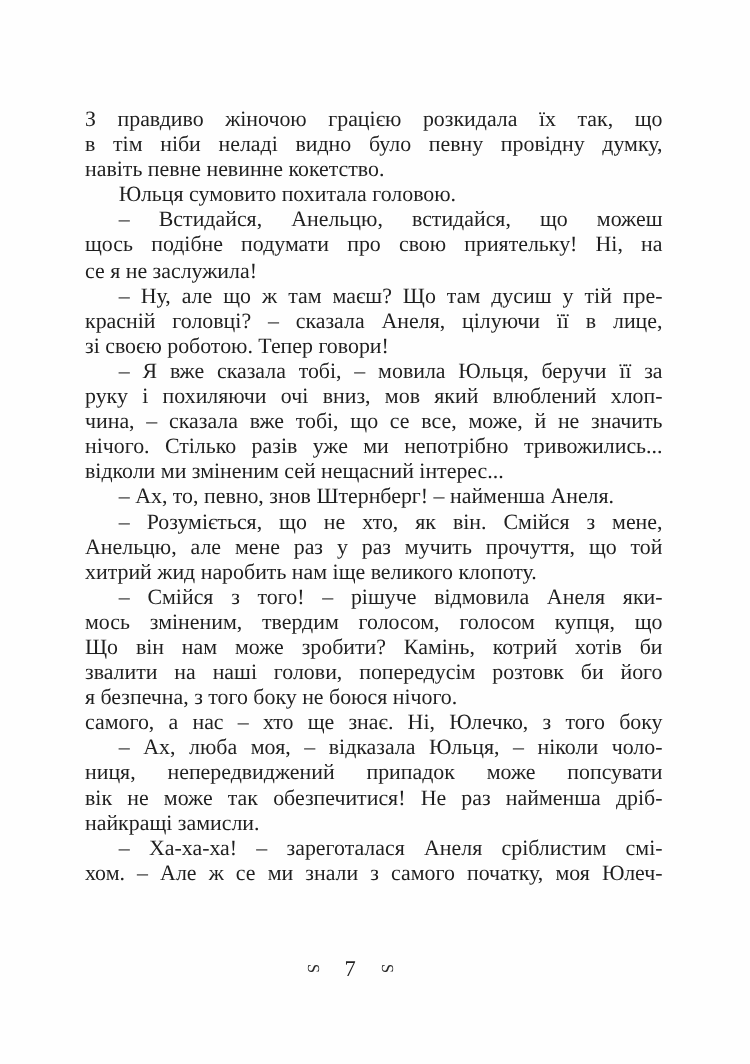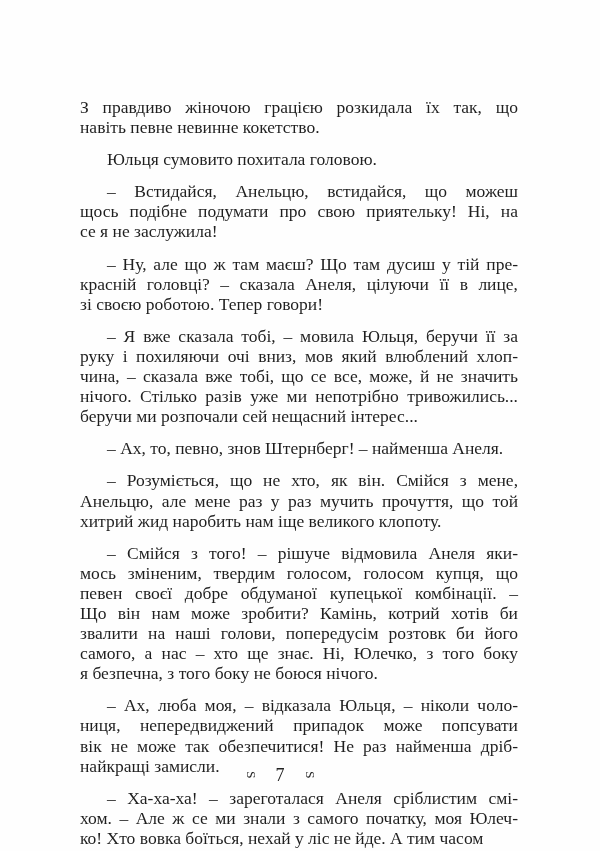--- a/index.html
+++ b/index.html
@@ -18,21 +18,21 @@
   }
   .text-block {
     position: absolute;
     left: 68px;
     top: 85px;
     width: 462px;
     font-size: 17.5px;
     line-height: 20.1px;
   }
   .paragraph {
-    margin: 12px;
+    margin: 0;
   }
   .line {
     text-align: justify;
     text-align-last: justify;
     overflow: visible;
     white-space: normal;
   }
   .line.last {
     text-align-last: left;
   }
@@ -62,69 +62,68 @@
     color: #2a2a2a;
   }
 </style>
 </head>
 <body>
 
 <div class="page">
   <div class="text-block">
       <div class="paragraph">
         <div class="line">З правдиво жіночою грацією розкидала їх так, що</div>
+        <div class="line">в тім ніби неладі видно було певну провідну думку,</div>
         <div class="line last">навіть певне невинне кокетство.</div>
       </div>
       <div class="paragraph">
         <div class="line indent last">Юльця сумовито похитала головою.</div>
       </div>
       <div class="paragraph">
         <div class="line indent">– Встидайся, Анельцю, встидайся, що можеш</div>
         <div class="line">щось подібне подумати про свою приятельку! Ні, на</div>
         <div class="line last">се я не заслужила!</div>
       </div>
       <div class="paragraph">
         <div class="line indent">– Ну, але що ж там маєш? Що там дусиш у тій пре-</div>
         <div class="line">красній головці? – сказала Анеля, цілуючи її в лице,</div>
         <div class="line last">зі своєю роботою. Тепер говори!</div>
       </div>
       <div class="paragraph">
         <div class="line indent">– Я вже сказала тобі, – мовила Юльця, беручи її за</div>
         <div class="line">руку і похиляючи очі вниз, мов який влюблений хлоп-</div>
         <div class="line">чина, – сказала вже тобі, що се все, може, й не значить</div>
         <div class="line">нічого. Стілько разів уже ми непотрібно тривожились...</div>
-        <div class="line last">беручи ми розпочали сей нещасний інтерес...</div>
+        <div class="line last">відколи ми зміненим сей нещасний інтерес...</div>
       </div>
       <div class="paragraph">
         <div class="line indent last">– Ах, то, певно, знов Штернберг! – найменша Анеля.</div>
       </div>
       <div class="paragraph">
         <div class="line indent">– Розуміється, що не хто, як він. Смійся з мене,</div>
         <div class="line">Анельцю, але мене раз у раз мучить прочуття, що той</div>
         <div class="line last">хитрий жид наробить нам іще великого клопоту.</div>
       </div>
       <div class="paragraph">
         <div class="line indent">– Смійся з того! – рішуче відмовила Анеля яки-</div>
         <div class="line">мось зміненим, твердим голосом, голосом купця, що</div>
-        <div class="line">певен своєї добре обдуманої купецької комбінації. –</div>
         <div class="line">Що він нам може зробити? Камінь, котрий хотів би</div>
         <div class="line">звалити на наші голови, попередусім розтовк би його</div>
+        <div class="line last">я безпечна, з того боку не боюся нічого.</div>
         <div class="line">самого, а нас – хто ще знає. Ні, Юлечко, з того боку</div>
-        <div class="line last">я безпечна, з того боку не боюся нічого.</div>
       </div>
       <div class="paragraph">
         <div class="line indent">– Ах, люба моя, – відказала Юльця, – ніколи чоло-</div>
         <div class="line">ниця, непередвиджений припадок може попсувати</div>
         <div class="line">вік не може так обезпечитися! Не раз найменша дріб-</div>
         <div class="line last">найкращі замисли.</div>
       </div>
       <div class="paragraph">
         <div class="line indent">– Ха-ха-ха! – зареготалася Анеля сріблистим смі-</div>
         <div class="line">хом. – Але ж се ми знали з самого початку, моя Юлеч-</div>
-        <div class="line last">ко! Хто вовка боїться, нехай у ліс не йде. А тим часом</div>
       </div>
     </div>
   <div class="footer">
     <span class="ornament">S</span>
     <span class="page-number">7</span>
     <span class="ornament">S</span>
   </div>
 </div>
 
 </body></html>

